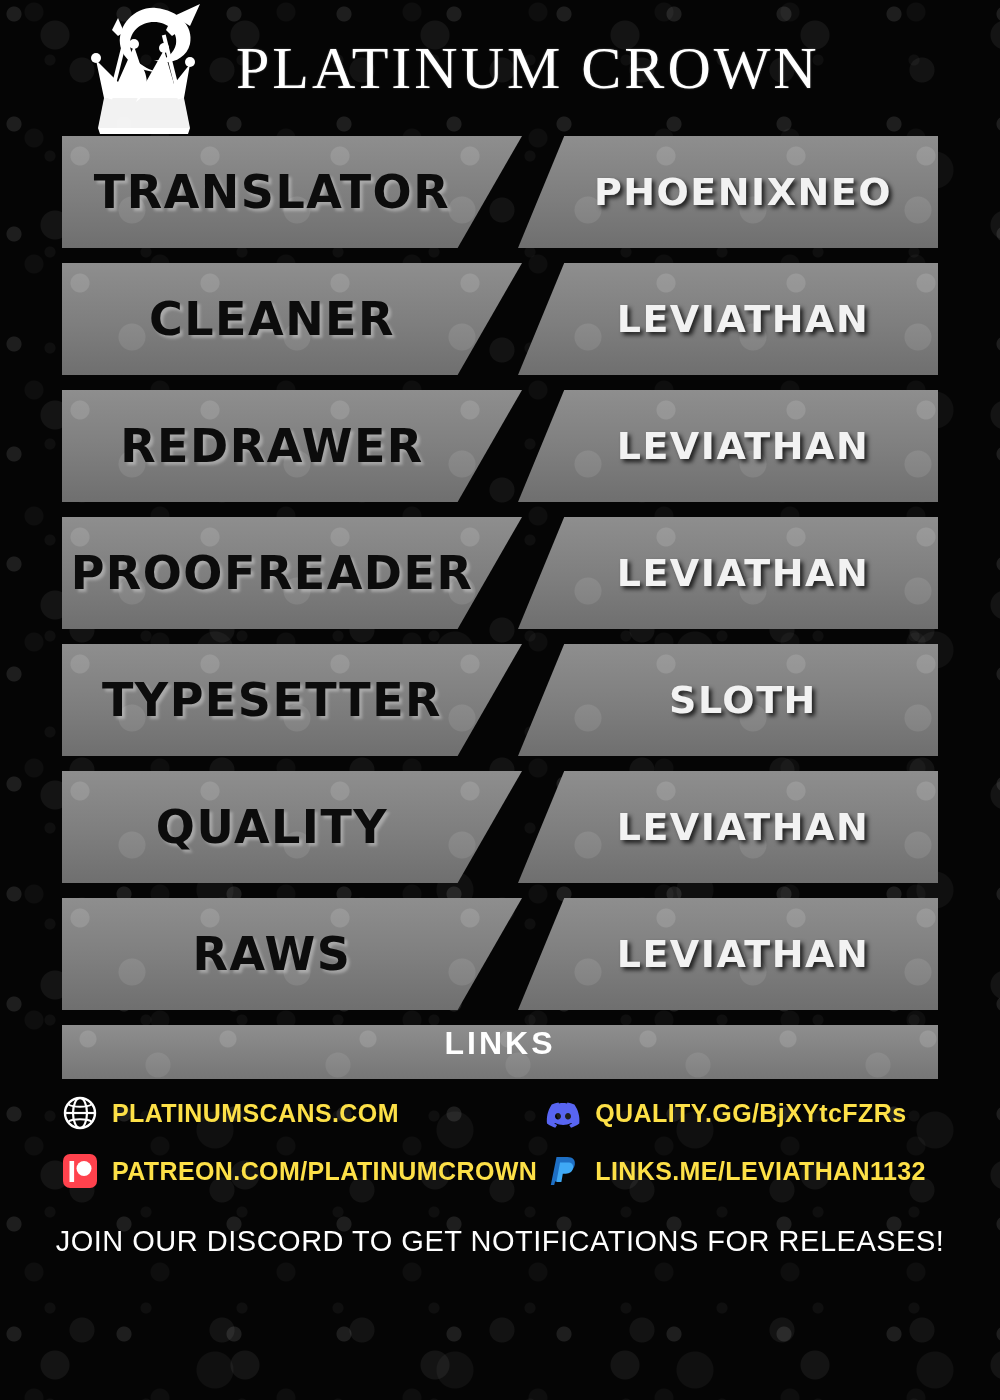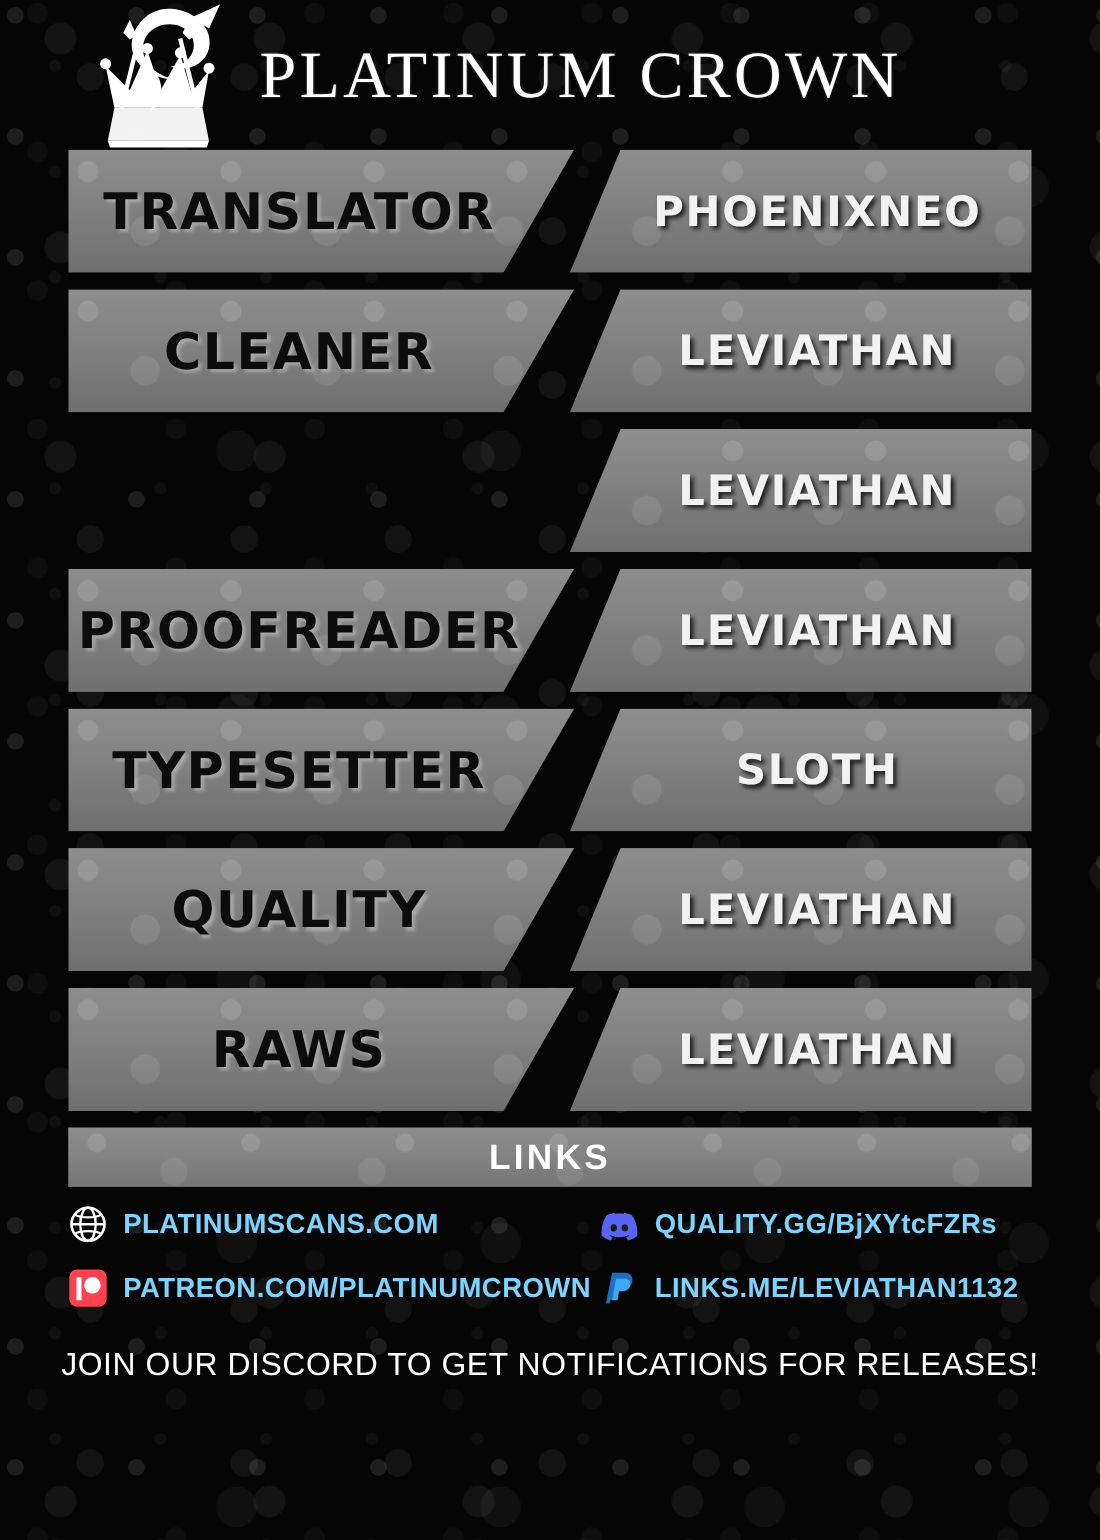--- a/index.html
+++ b/index.html
@@ -139,21 +139,21 @@
     white-space: nowrap;
   }
 
   
   .links-header {
     position: relative;
     margin: 14px 62px 0 62px;
     height: 54px;
     background: linear-gradient(180deg, #8e8e8e 0%, #767676 100%);
     display: flex;
-    align-items: center;
+    align-items: flex-start;
     justify-content: center;
     overflow: hidden;
   }
   .links-header::after {
     content: "";
     position: absolute;
     inset: 0;
     background-image:
       radial-gradient(circle at 26px 14px, rgba(255,255,255,0.12) 8px, rgba(255,255,255,0) 9px),
       radial-gradient(circle at 96px 40px, rgba(255,255,255,0.08) 12px, rgba(255,255,255,0) 13px);
@@ -176,21 +176,21 @@
     grid-template-columns: 1fr 1fr;
     row-gap: 22px;
     column-gap: 8px;
   }
   .link-item {
     display: flex;
     align-items: center;
     gap: 14px;
   }
   .link-item .label {
-    color: #7dd3fc;
+    color: #fde047;
     font-family: "Liberation Sans", sans-serif;
     font-weight: 700;
     font-size: 25px;
     letter-spacing: 0.4px;
     white-space: nowrap;
   }
   .ico {
     width: 36px;
     height: 36px;
     flex: 0 0 auto;
@@ -255,20 +255,23 @@
     <div class="row">
       <div class="bar bar-left">
         <span class="role-text">CLEANER</span>
       </div>
       <div class="bar bar-right">
         <span class="name-text">LEVIATHAN</span>
       </div>
     </div>
 
     <div class="row">
+      <div class="bar bar-left">
+        <span class="role-text">REDRAWER</span>
+      </div>
       <div class="bar bar-right">
         <span class="name-text">LEVIATHAN</span>
       </div>
     </div>
 
     <div class="row">
       <div class="bar bar-left">
         <span class="role-text">PROOFREADER</span>
       </div>
       <div class="bar bar-right">

